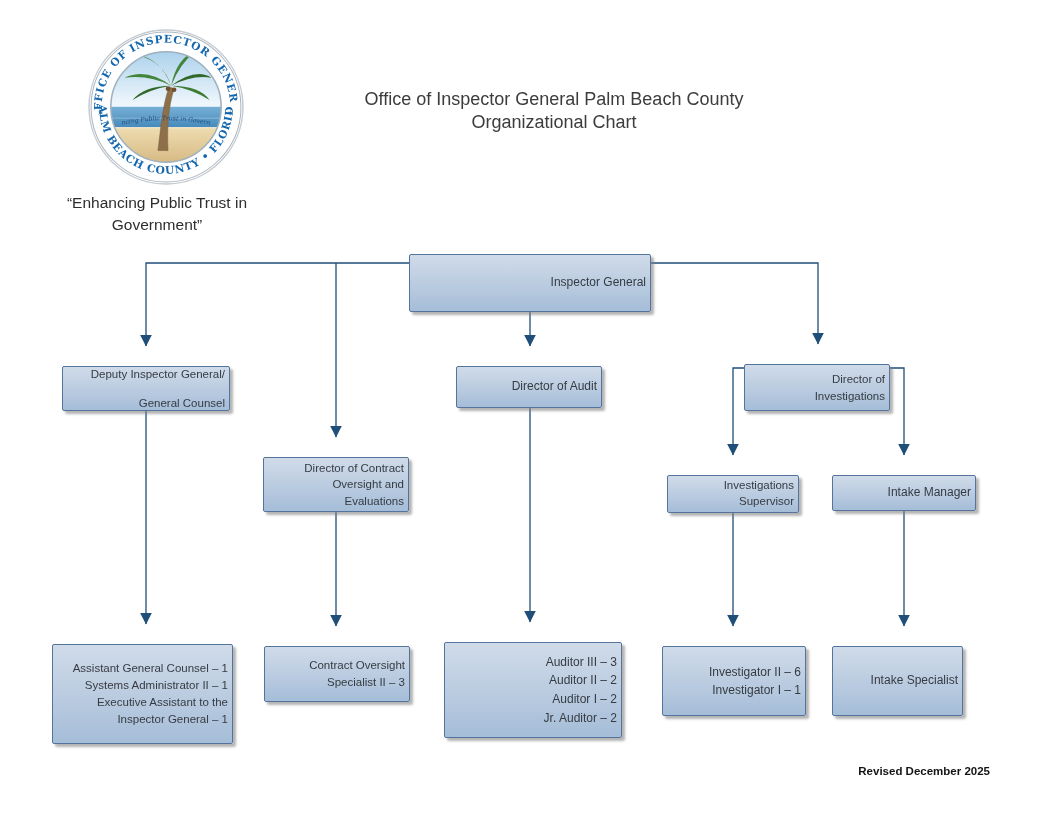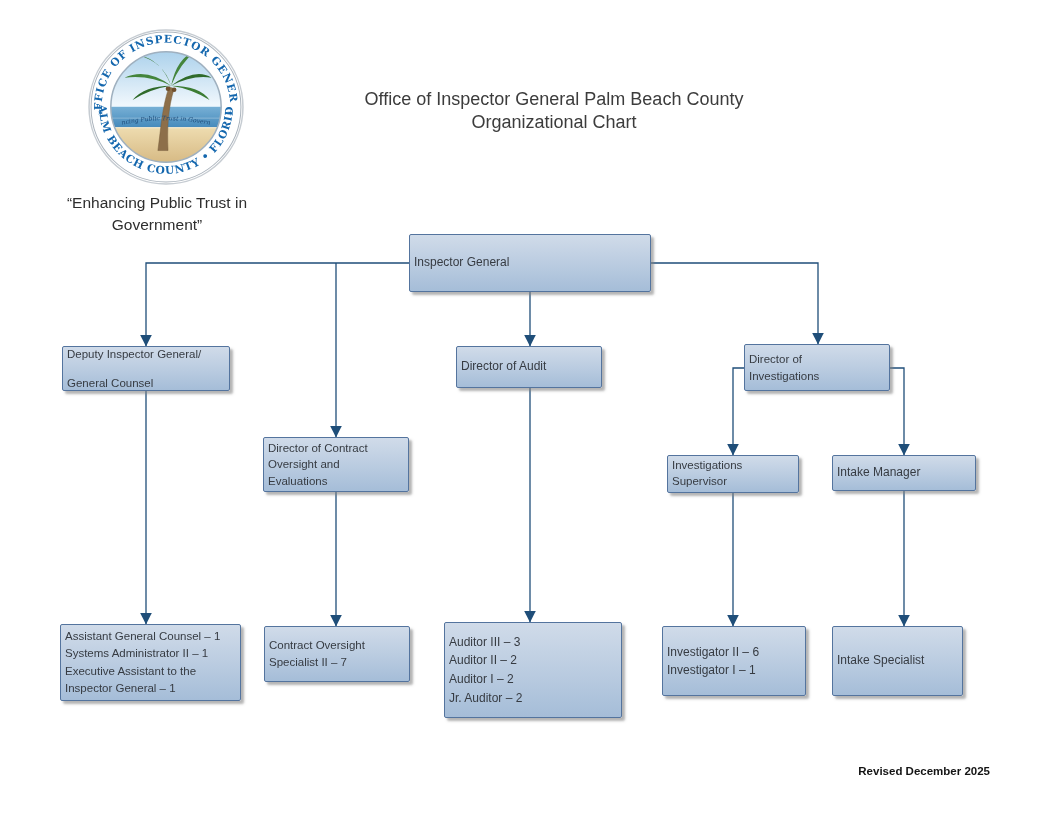--- a/index.html
+++ b/index.html
@@ -22,35 +22,35 @@
   }
   
   .logo{position:absolute;left:86px;top:27px;width:160px;height:160px;}
   .ring-text{font-family:"DejaVu Serif","Liberation Serif",serif;font-weight:bold;
     font-size:10.5px;letter-spacing:.8px;fill:var(--ring-text,#1467ae);}
   .ring-star{font-family:"DejaVu Sans",sans-serif;font-size:8px;fill:var(--ring-text,#1467ae);}
   .logo-motto{font-family:"DejaVu Serif","Liberation Serif",serif;font-style:italic;
     font-size:6px;fill:#1c4a78;}
   
   .node{
-    position:absolute;display:flex;flex-direction:column;justify-content:center;align-items:flex-start;
+    position:absolute;display:flex;flex-direction:column;justify-content:center;align-items:flex-end;
     text-align:center;box-sizing:border-box;padding:2px 4px;
     background:linear-gradient(180deg,var(--box-fill-top,#d0dbe9) 0%,#b9cbe0 55%,var(--box-fill-bottom,#a5bdd8) 100%);
     border:1px solid var(--box-border,#54749e);border-radius:2px;
     box-shadow:3px 3px 2.5px rgba(130,130,130,.6);
-    font-size:11.5px;line-height:1.42;color:#363b42;
+    font-size:11.5px;line-height:1.42;color:#363b42;margin-top:20px;
   }
   .n-ig{left:409px;top:234px;width:242px;height:58px;font-size:12px;}
   .n-deputy{left:62px;top:346px;width:168px;height:45px;gap:13px;}
   .n-dircontract{left:263px;top:437px;width:146px;height:55px;}
   .n-diraudit{left:456px;top:346px;width:146px;height:42px;font-size:12px;}
   .n-dirinvest{left:744px;top:344px;width:146px;height:47px;}
   .n-investsup{left:667px;top:455px;width:132px;height:38px;line-height:1.35;}
   .n-intakemgr{left:832px;top:455px;width:144px;height:36px;font-size:12px;}
-  .n-asst{left:60px;top:624px;width:181px;height:77px;line-height:1.5;}
+  .n-asst{left:52px;top:624px;width:181px;height:100px;line-height:1.5;}
   .n-contractspec{left:264px;top:626px;width:146px;height:56px;line-height:1.5;}
   .n-auditors{left:444px;top:622px;width:178px;height:96px;font-size:12px;line-height:1.55;}
   .n-investigators{left:662px;top:626px;width:144px;height:70px;font-size:12px;line-height:1.5;}
   .n-intakespec{left:832px;top:626px;width:131px;height:70px;font-size:12px;}
   
   .edges{position:absolute;left:0;top:0;pointer-events:none;}
   .edge{stroke:var(--connector,#1f4e79);stroke-width:1.3;fill:none;}
   .arrowhead{fill:var(--connector,#1f4e79);}
 </style>
 </head>
@@ -183,21 +183,21 @@
 
   <div class="node n-asst">
     <div>Assistant General Counsel – 1</div>
     <div>Systems Administrator II – 1</div>
     <div>Executive Assistant to the</div>
     <div>Inspector General – 1</div>
   </div>
 
   <div class="node n-contractspec">
     <div>Contract Oversight</div>
-    <div>Specialist II – 7</div>
+    <div>Specialist II – 3</div>
   </div>
 
   <div class="node n-auditors">
     <div>Auditor III – 3</div>
     <div>Auditor II – 2</div>
     <div>Auditor I – 2</div>
     <div>Jr. Auditor – 2</div>
   </div>
 
   <div class="node n-investigators">

